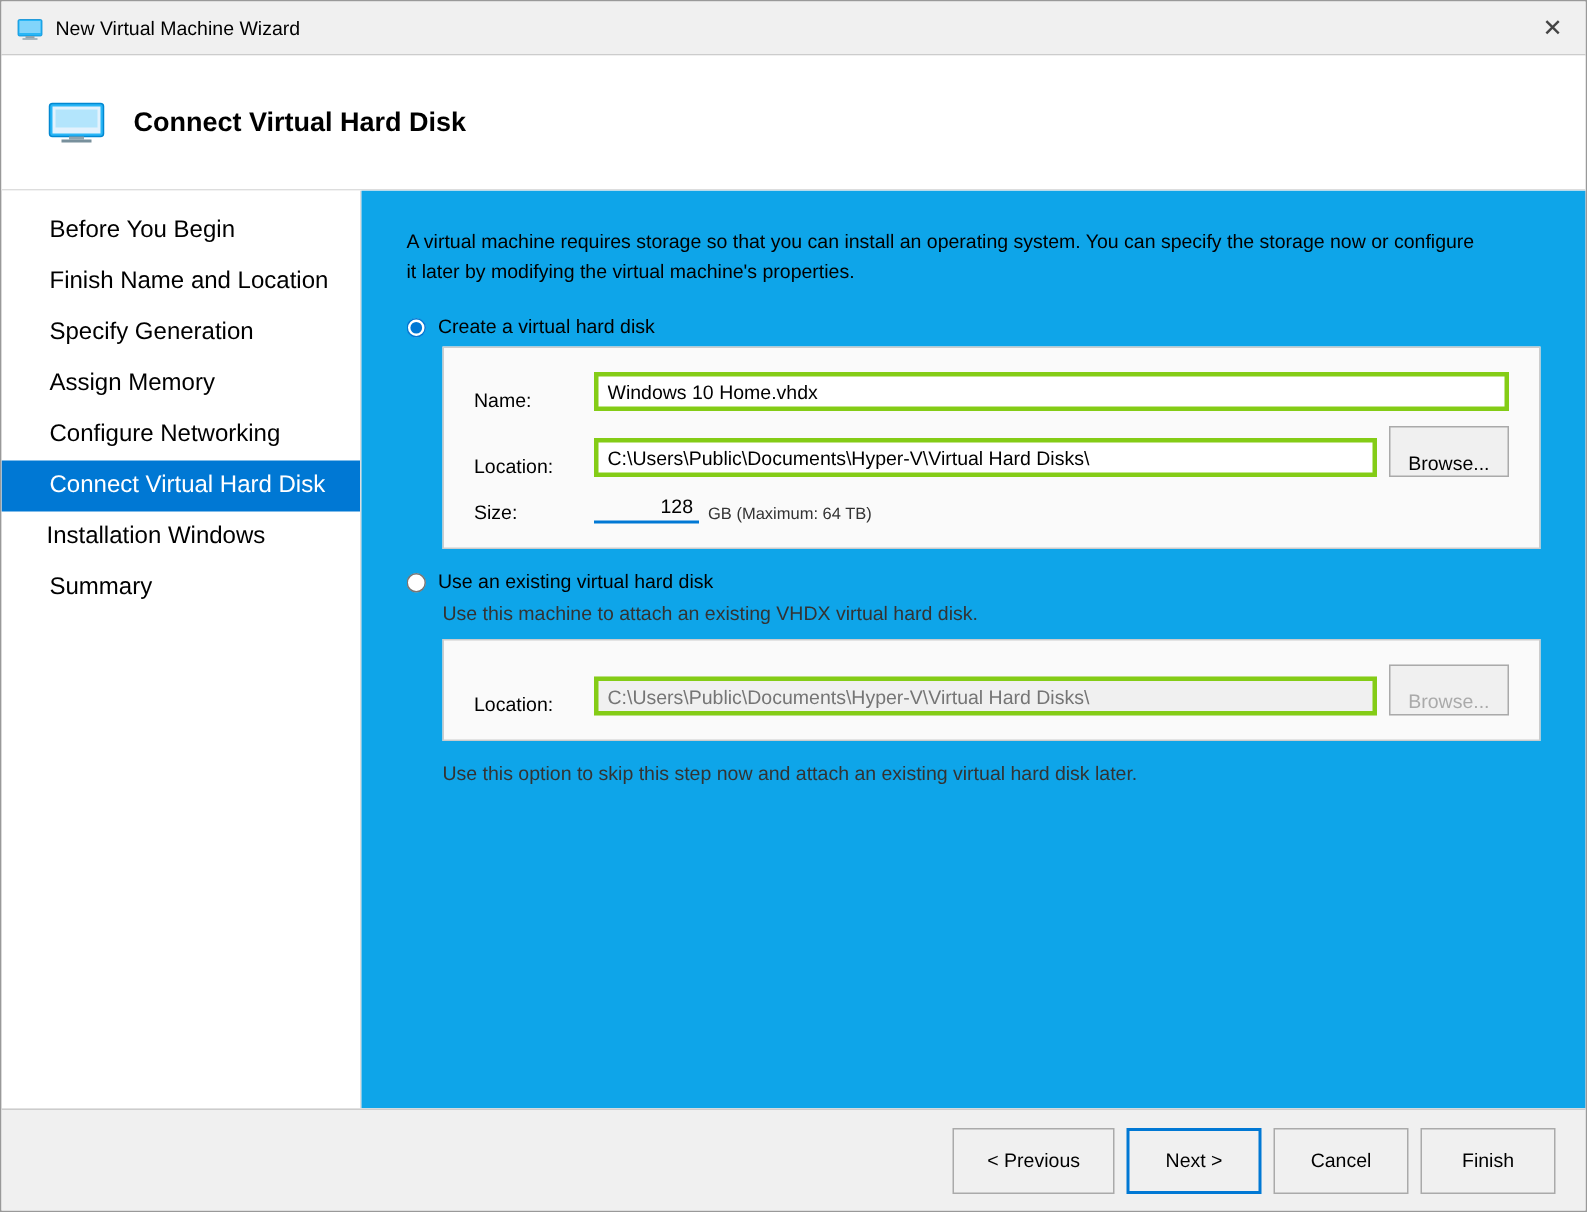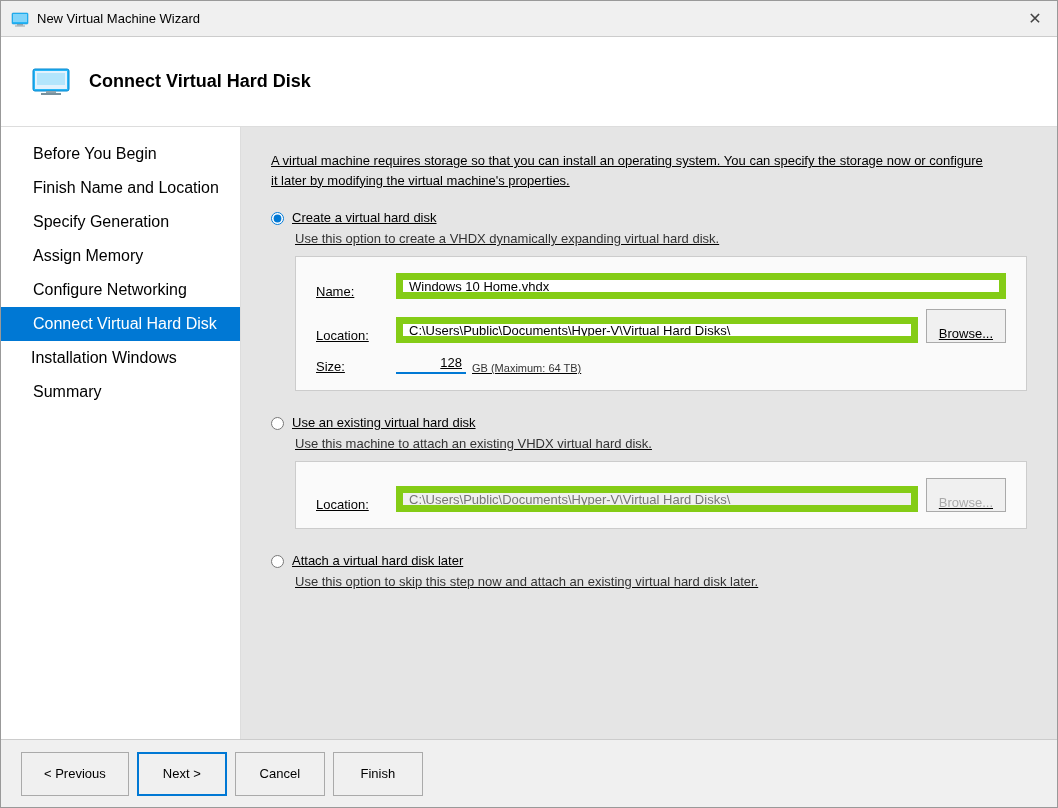--- a/index.html
+++ b/index.html
@@ -99,34 +99,33 @@
       color: #fff;
     }
     .sidebar-item.indented {
       padding-left: 30px;
     }
 
     .main-content {
       flex: 1;
       padding: 24px 30px;
       overflow-y: auto;
-      background: #e5e5e5;
-      text-decoration: underline;
+      background: #0ea5e9;
     }
 
     .description-text {
       font-size: 13px;
       color: #000;
       line-height: 1.5;
       margin-bottom: 20px;
       max-width: 720px;
     }
 
     .radio-group {
-      margin-bottom: 24px;
+      margin-bottom: 4px;
     }
     .radio-option {
       display: flex;
       align-items: flex-start;
       gap: 8px;
       margin-bottom: 6px;
     }
     .radio-option input[type="radio"] {
       margin-top: 2px;
       cursor: pointer;
@@ -159,21 +158,21 @@
     .form-row:last-child { margin-bottom: 0; }
     .form-label {
       width: 80px;
       font-size: 13px;
       color: #000;
       flex-shrink: 0;
     }
     .form-input {
       flex: 1;
       height: 26px;
-      border: 7px solid #84cc16;
+      border: 3px solid #84cc16;
       padding: 2px 6px;
       font-size: 13px;
       font-family: inherit;
       outline: none;
     }
     .form-input.disabled-look {
       background: #f0f0f0;
       color: #999;
     }
     .form-input-size {
@@ -208,20 +207,21 @@
       color: #aaa;
       cursor: default;
     }
 
     .footer {
       background: #f0f0f0;
       border-top: 1px solid #ccc;
       padding: 12px 20px;
       display: flex;
       align-items: center;
+      justify-content: flex-end;
       gap: 8px;
       height: 68px;
       flex-shrink: 0;
     }
     .footer-btn {
       padding: 8px 22px;
       font-size: 13px;
       font-family: inherit;
       border: 1px solid #aaa;
       background: #f0f0f0;
@@ -281,21 +281,20 @@
       </div>
 
     <div class="main-content">
       <p class="description-text">A virtual machine requires storage so that you can install an operating system. You can specify the storage now or configure it later by modifying the virtual machine's properties.</p>
 
       <div class="radio-group">
         <div class="radio-option">
           <input type="radio" name="vhd-option" id="create-new" checked="" style="">
           <label for="create-new" class="radio-label">Create a virtual hard disk</label>
         </div>
-        <p class="radio-sublabel">Use this option to create a VHDX dynamically expanding virtual hard disk.</p>
 
         <div class="form-grid">
           <div class="form-row">
             <span class="form-label">Name:</span>
             <input type="text" class="form-input" value="Windows 10 Home.vhdx" style="">
           </div>
           <div class="form-row">
             <span class="form-label">Location:</span>
             <input type="text" class="form-input" value="C:\Users\Public\Documents\Hyper-V\Virtual Hard Disks\" style="">
             <button class="browse-btn">Browse...</button>
@@ -318,24 +317,20 @@
         <div class="form-grid">
           <div class="form-row">
             <span class="form-label">Location:</span>
             <input type="text" class="form-input disabled-look" disabled="" placeholder="C:\Users\Public\Documents\Hyper-V\Virtual Hard Disks\" style="">
             <button class="browse-btn disabled-look" disabled="">Browse...</button>
           </div>
         </div>
       </div>
 
       <div class="radio-group">
-        <div class="radio-option">
-          <input type="radio" name="vhd-option" id="attach-later" style="">
-          <label for="attach-later" class="radio-label">Attach a virtual hard disk later</label>
-        </div>
         <p class="radio-sublabel">Use this option to skip this step now and attach an existing virtual hard disk later.</p>
       </div>
 
     </div>
   </div>
 
   <div class="footer">
     <button class="footer-btn">&lt; Previous</button>
     <button class="footer-btn primary">Next &gt;</button>
     <button class="footer-btn">Cancel</button>

